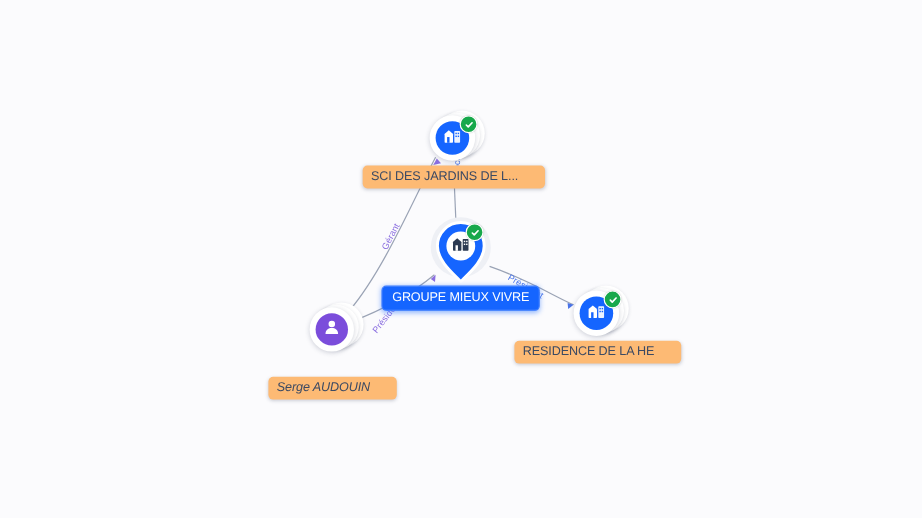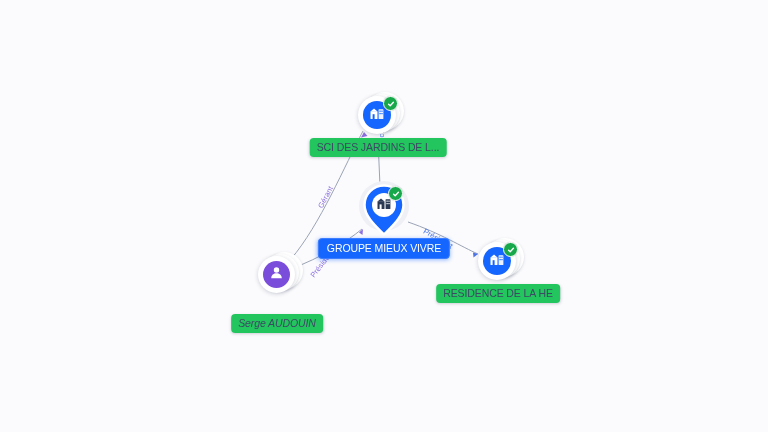--- a/index.html
+++ b/index.html
@@ -61,25 +61,25 @@
     justify-content: center;
     box-shadow: 0 0 1px rgba(0,0,0,0.25);
   }
   .badge svg { display: block; }
 
   
   .label {
     position: absolute;
     transform: translateX(-50%);
     white-space: nowrap;
-    background: #22c55e;
+    background: #fdba74;
     color: #3c4a63;
     font-size: 10.5px;
     letter-spacing: -0.1px;
-    padding: 3px 7px 4px 7px;
+    padding: 3px 22px 4px 7px;
     border-radius: 4px;
     box-shadow: 0 1px 3px rgba(40,50,80,0.22);
   }
   .label.selected {
     background: #1565ff;
     color: #ffffff;
     border: 1px solid #3d7dff;
     box-shadow: 0 1px 4px rgba(21,101,255,0.45);
     font-size: 10.5px;
     padding: 3px 8px 4px 8px;

